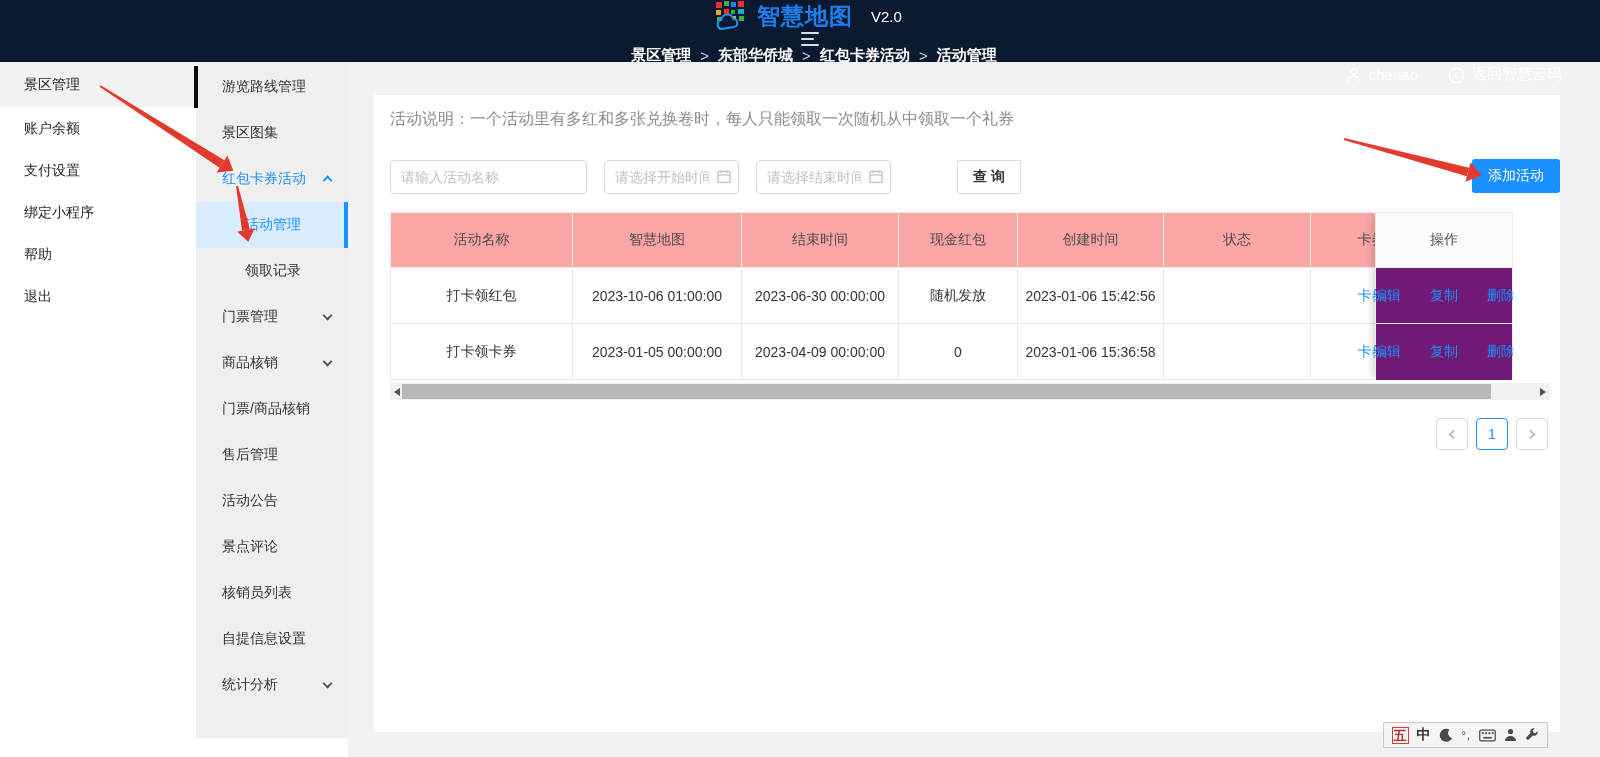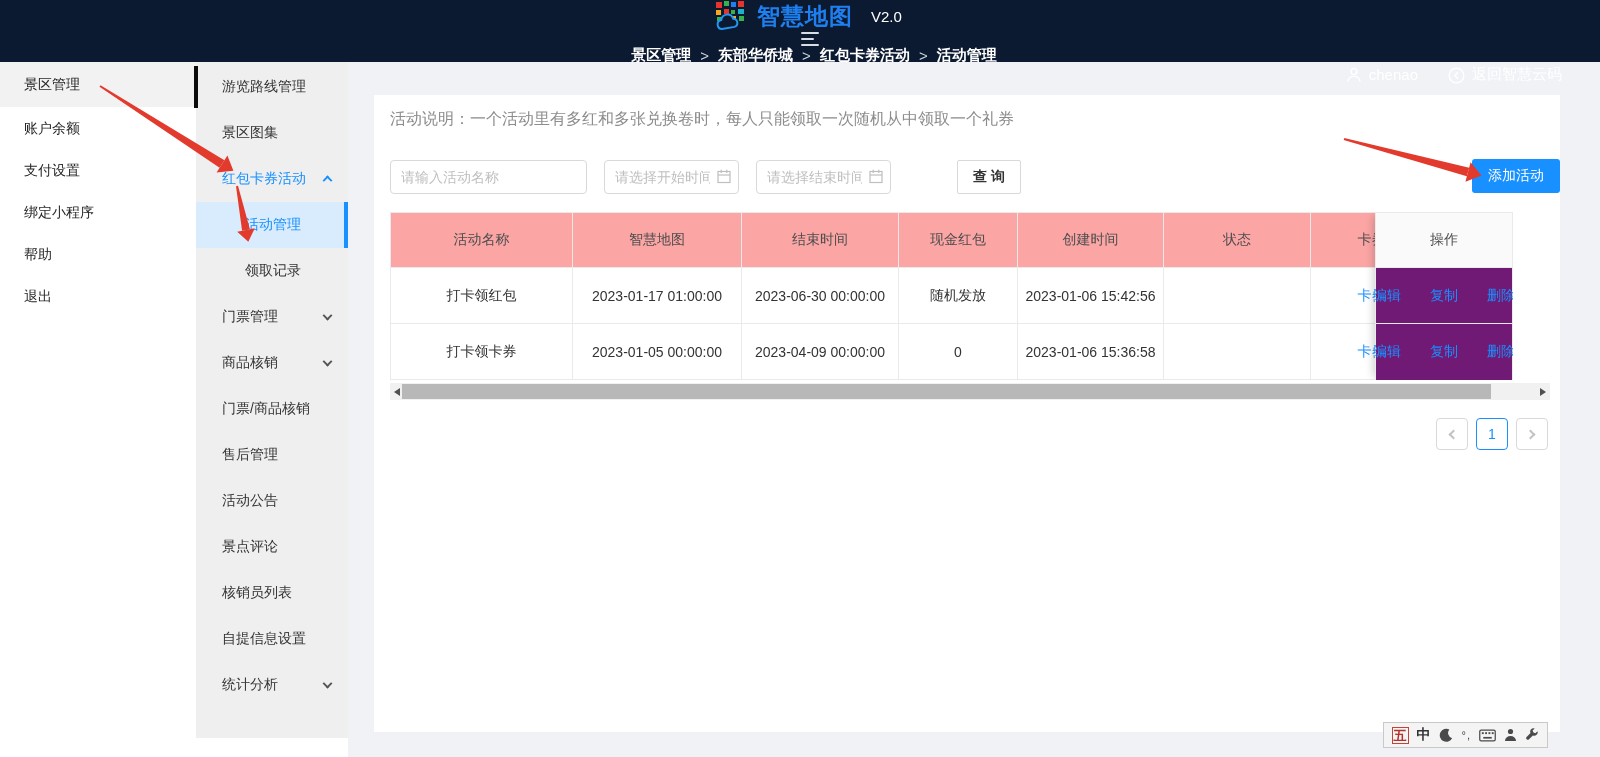--- a/index.html
+++ b/index.html
@@ -266,21 +266,21 @@
             <th>现金红包</th>
             <th>创建时间</th>
             <th>状态</th>
             <th class="col-coupon">卡券管理</th>
             <th></th>
           </tr>
         </thead>
         <tbody>
           <tr>
             <td>打卡领红包</td>
-            <td>2023-01-17 01:00:00</td>
+            <td>2023-10-06 01:00:00</td>
             <td>2023-06-30 00:00:00</td>
             <td>随机发放</td>
             <td>2023-01-06 15:42:56</td>
             <td><span class="switch"></span></td>
             <td class="col-coupon"><a class="link">卡券管理</a></td>
             <td></td>
           </tr>
           <tr>
             <td>打卡领卡券</td>
             <td>2023-01-05 00:00:00</td>

